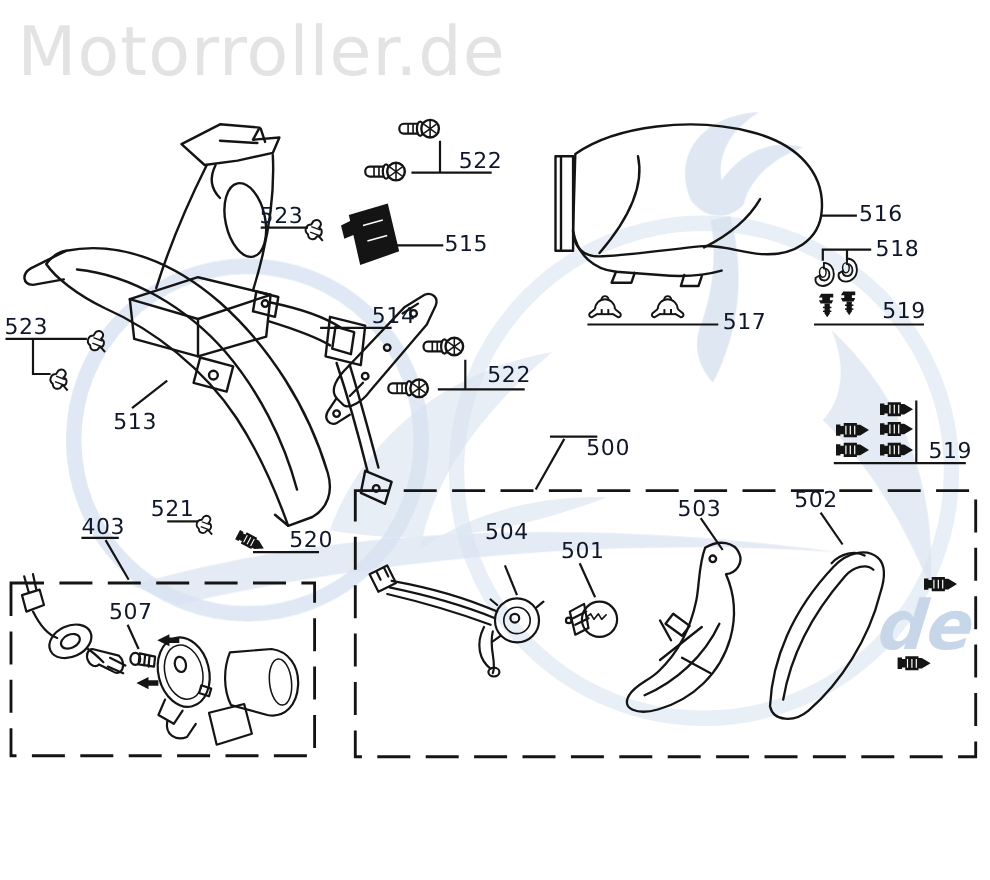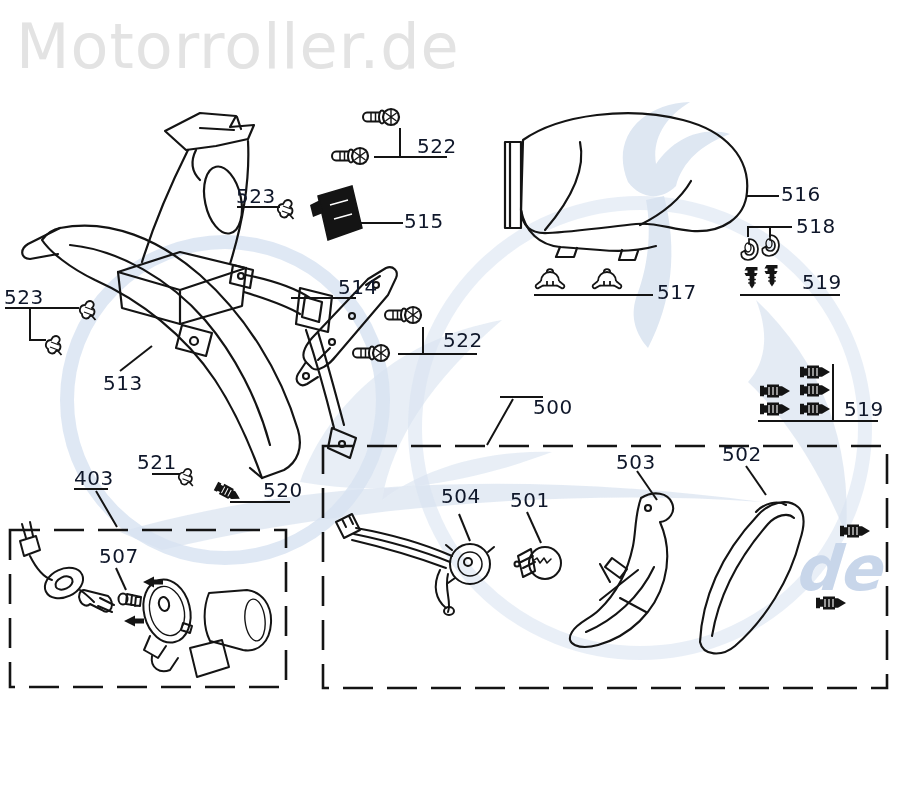--- a/index.html
+++ b/index.html
@@ -287,18 +287,18 @@
   <div class="lbl" style="left:294px;top:277px;margin-left:44px;">514</div>
   <div class="lbl" style="left:4px;top:287px;">523</div>
   <div class="lbl" style="left:443px;top:330px;">522</div>
   <div class="lbl" style="left:103px;top:373px;">513</div>
   <div class="lbl" style="left:533px;top:377px;margin-top:20px;">500</div>
   <div class="lbl" style="left:844px;top:399px;">519</div>
   <div class="lbl" style="left:137px;top:452px;">521</div>
   <div class="lbl" style="left:263px;top:480px;">520</div>
   <div class="lbl" style="left:74px;top:468px;">403</div>
   <div class="lbl" style="left:99px;top:546px;">507</div>
-  <div class="lbl" style="left:441px;top:486px;text-align:center;">504</div>
+  <div class="lbl" style="left:441px;top:473px;text-align:center;">504</div>
   <div class="lbl" style="left:510px;top:490px;">501</div>
   <div class="lbl" style="left:616px;top:452px;text-align:right;">503</div>
   <div class="lbl" style="left:722px;top:444px;">502</div>
 
 </div>
 
 </body></html>

